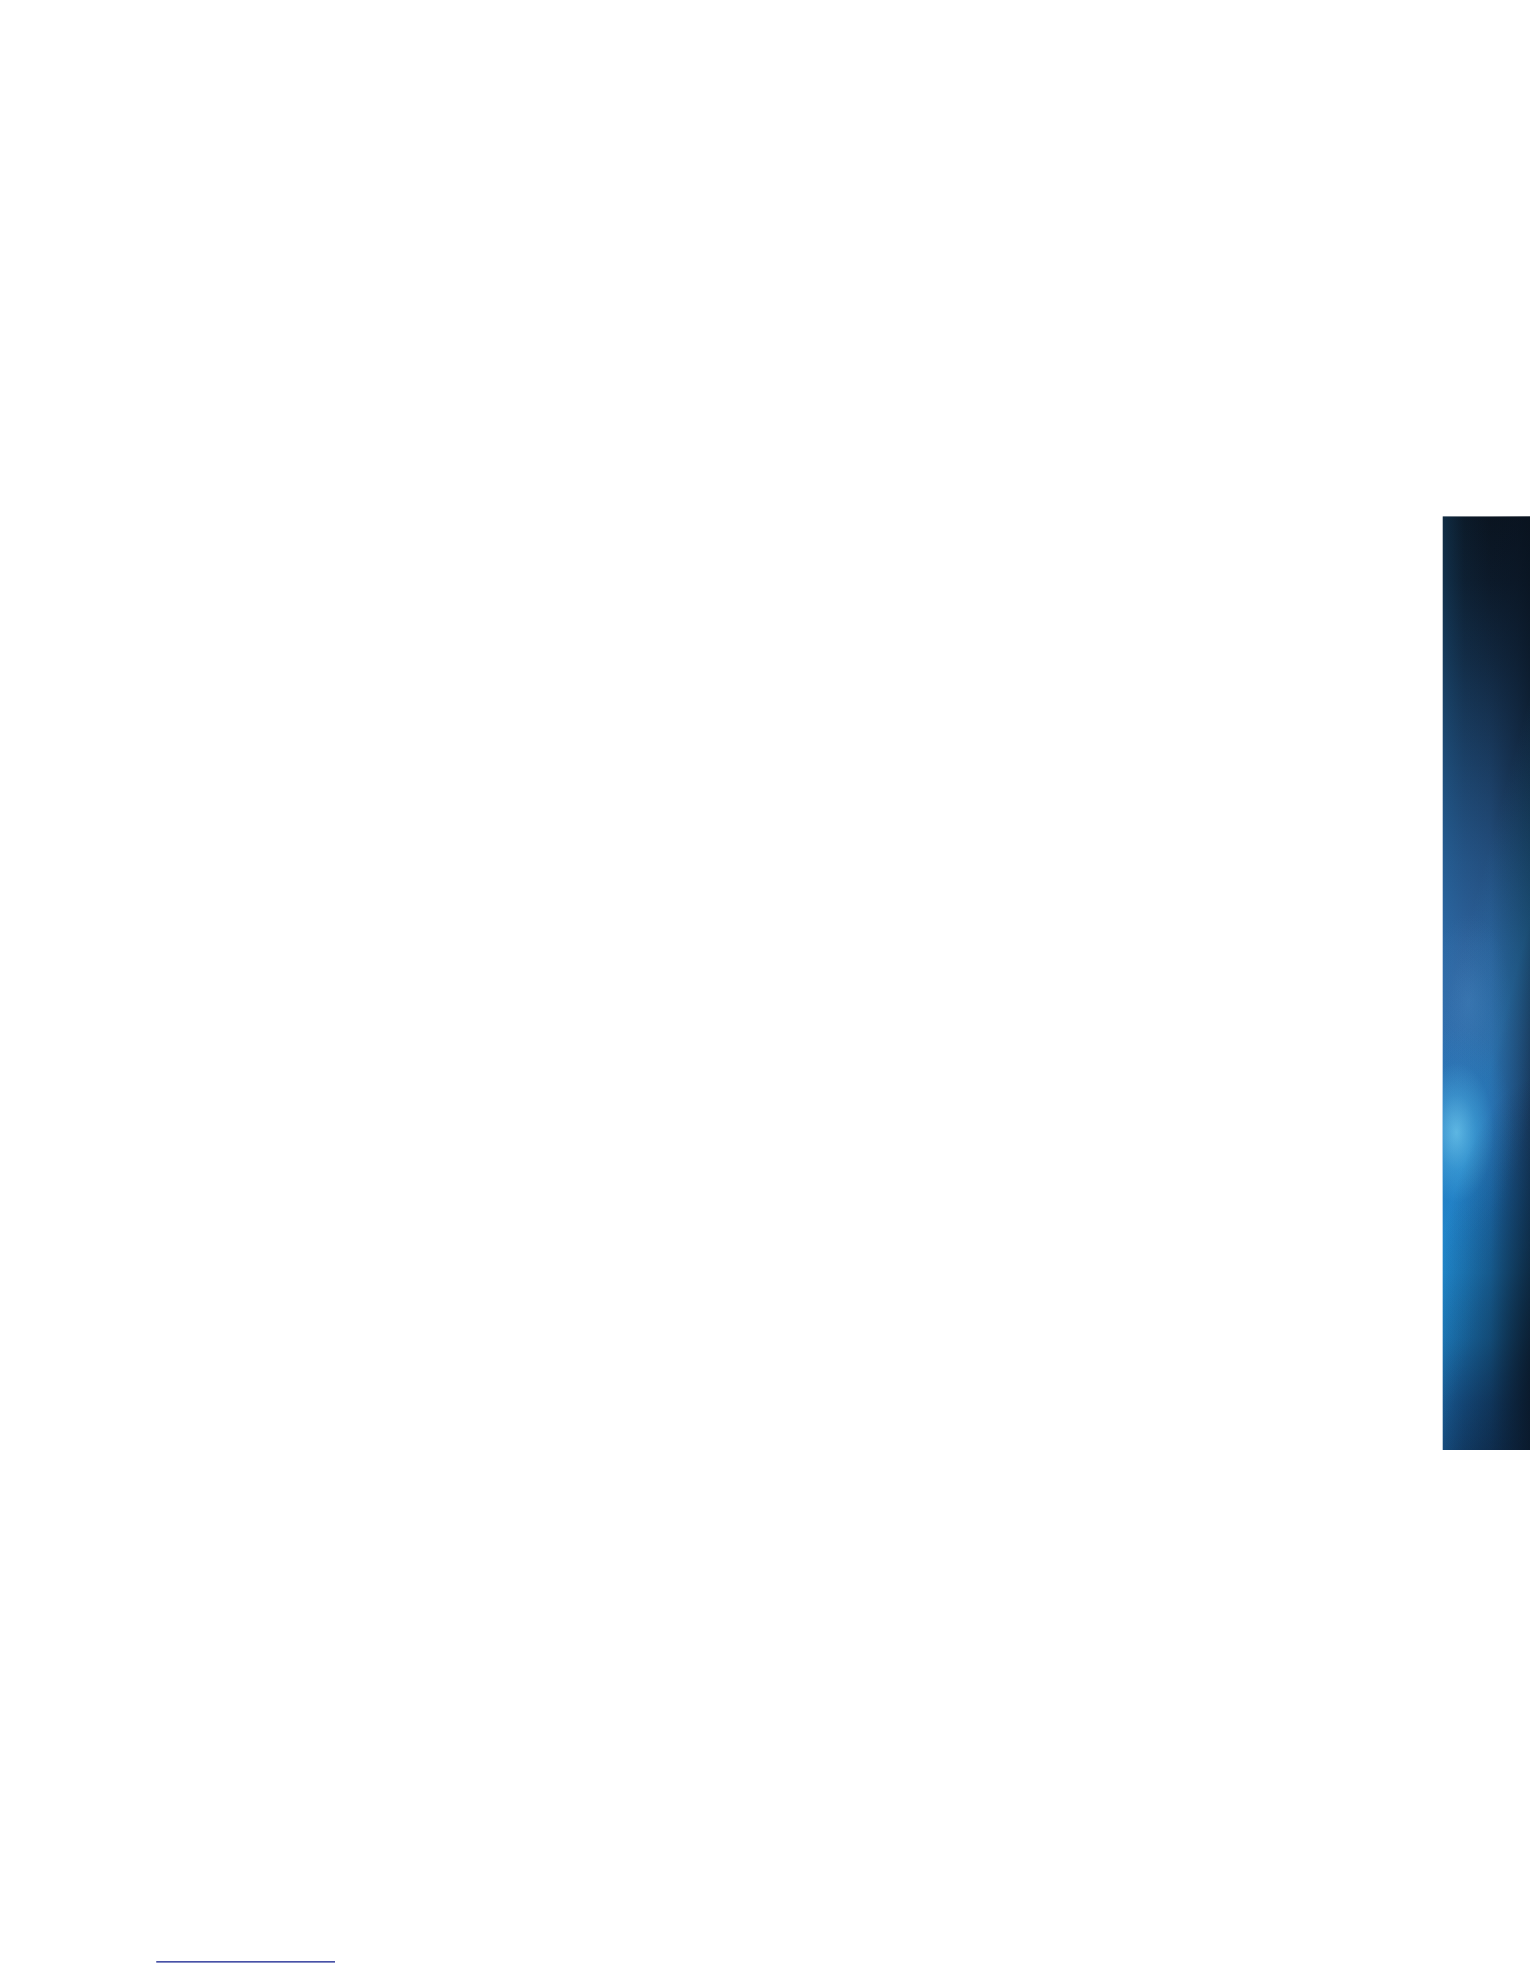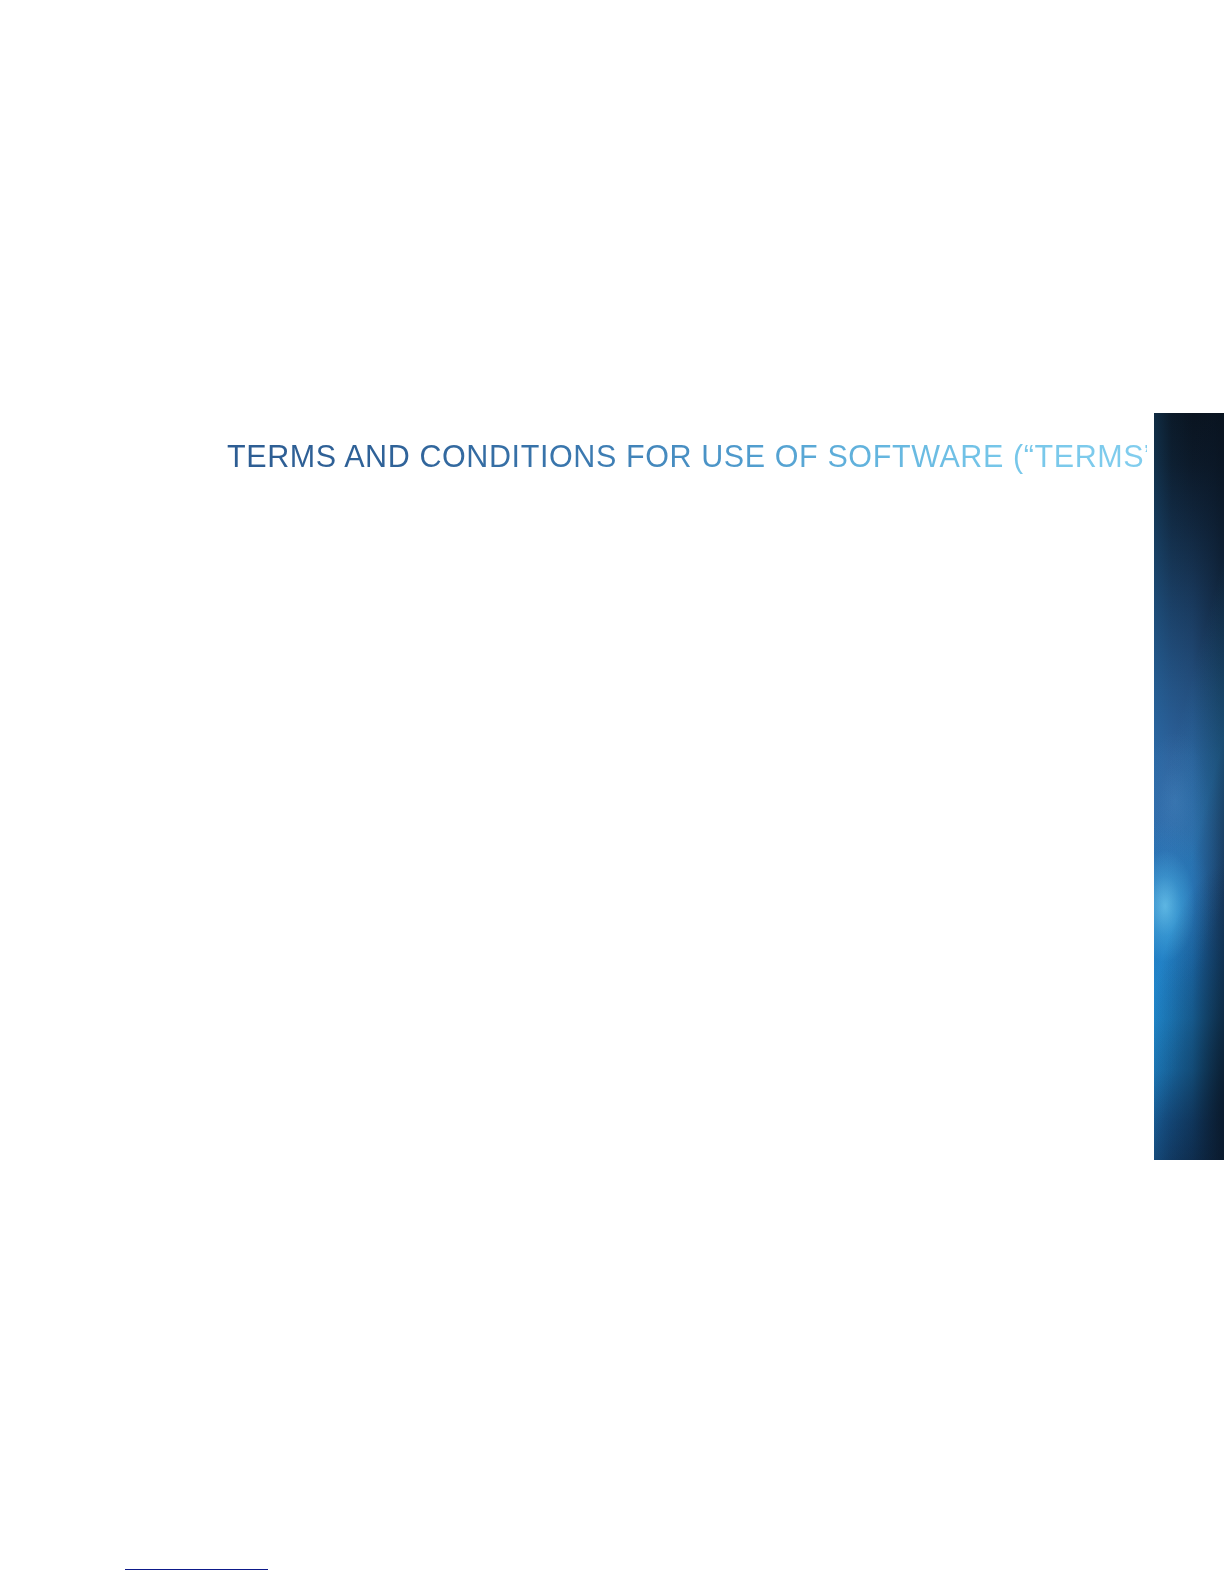--- a/index.html
+++ b/index.html
@@ -158,19 +158,18 @@
 
   <div id="deco-strip">
     <div class="layer base"></div>
     <div class="layer hshade"></div>
     <div class="layer glow-b"></div>
     <div class="layer glow-a"></div>
     <div class="layer streak"></div>
     <div class="layer dark-corner"></div>
   </div>
 
-  <h1 id="page-title">TERMS AND CONDITIONS FOR USE OF SOFTWARE (“TERMS”)</h1>
 
   <div id="content-area"></div>
 
   <hr id="footnote-rule">
 
 </div>
 
 </body></html>

